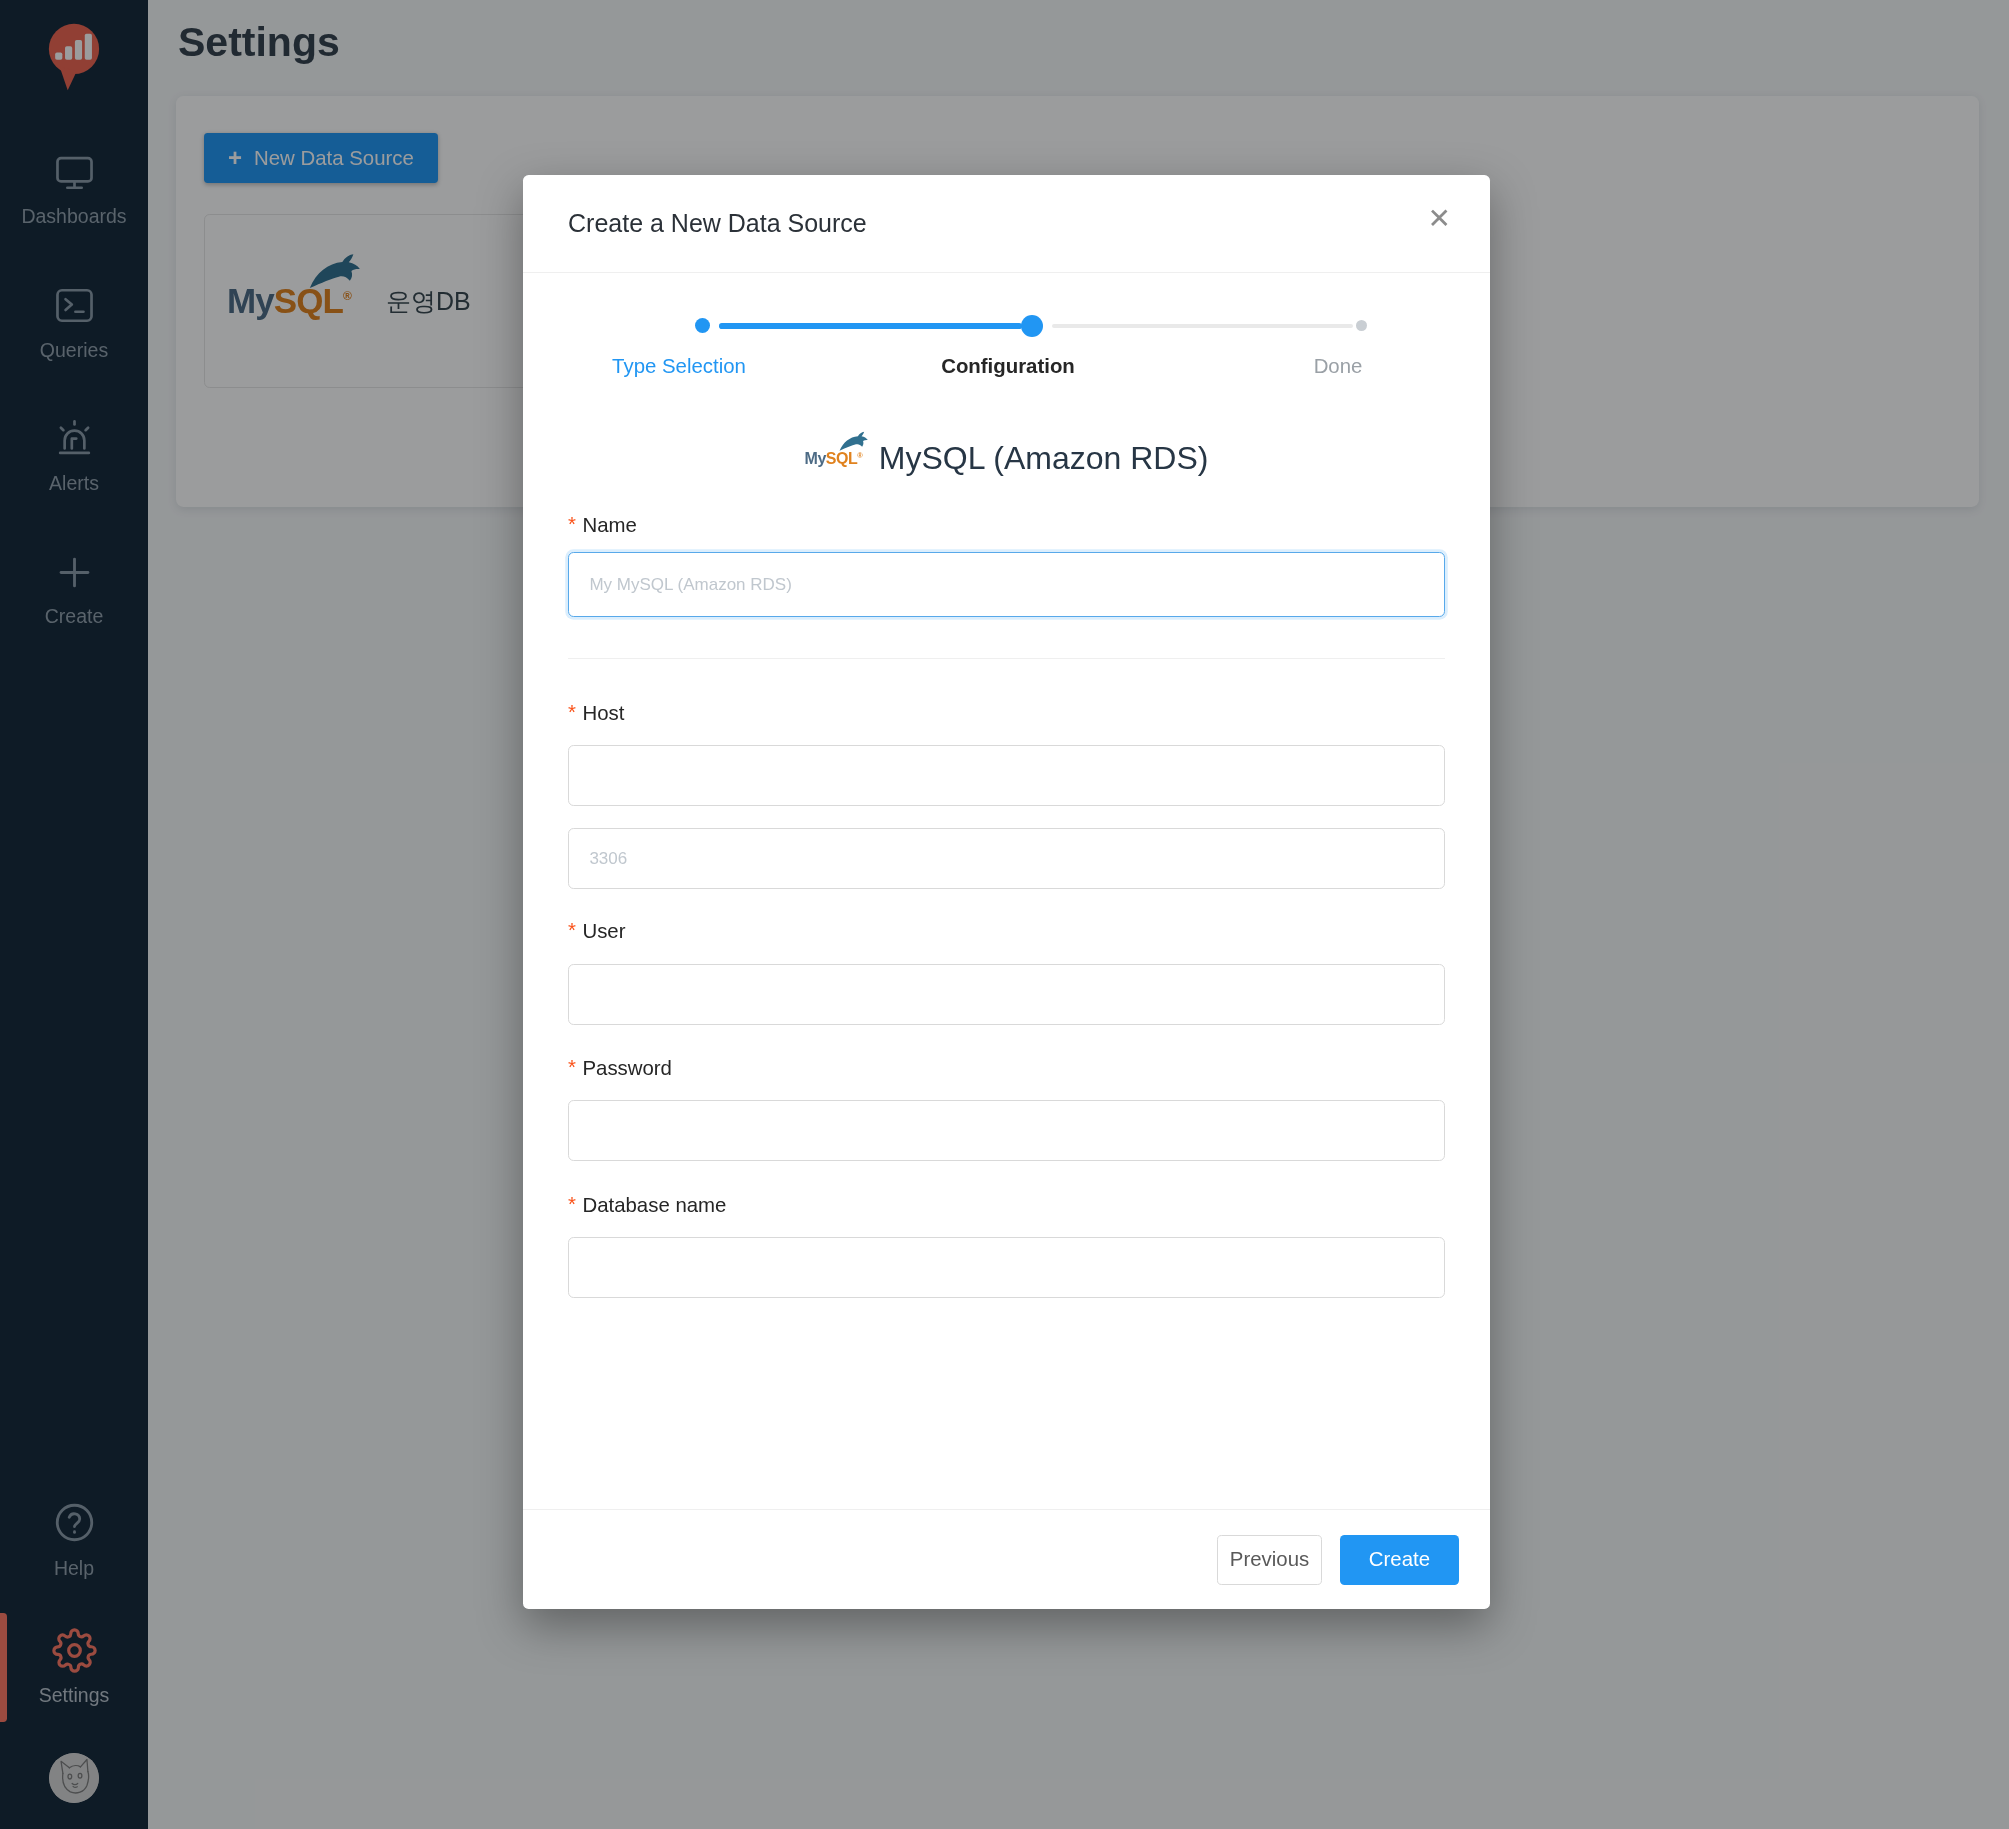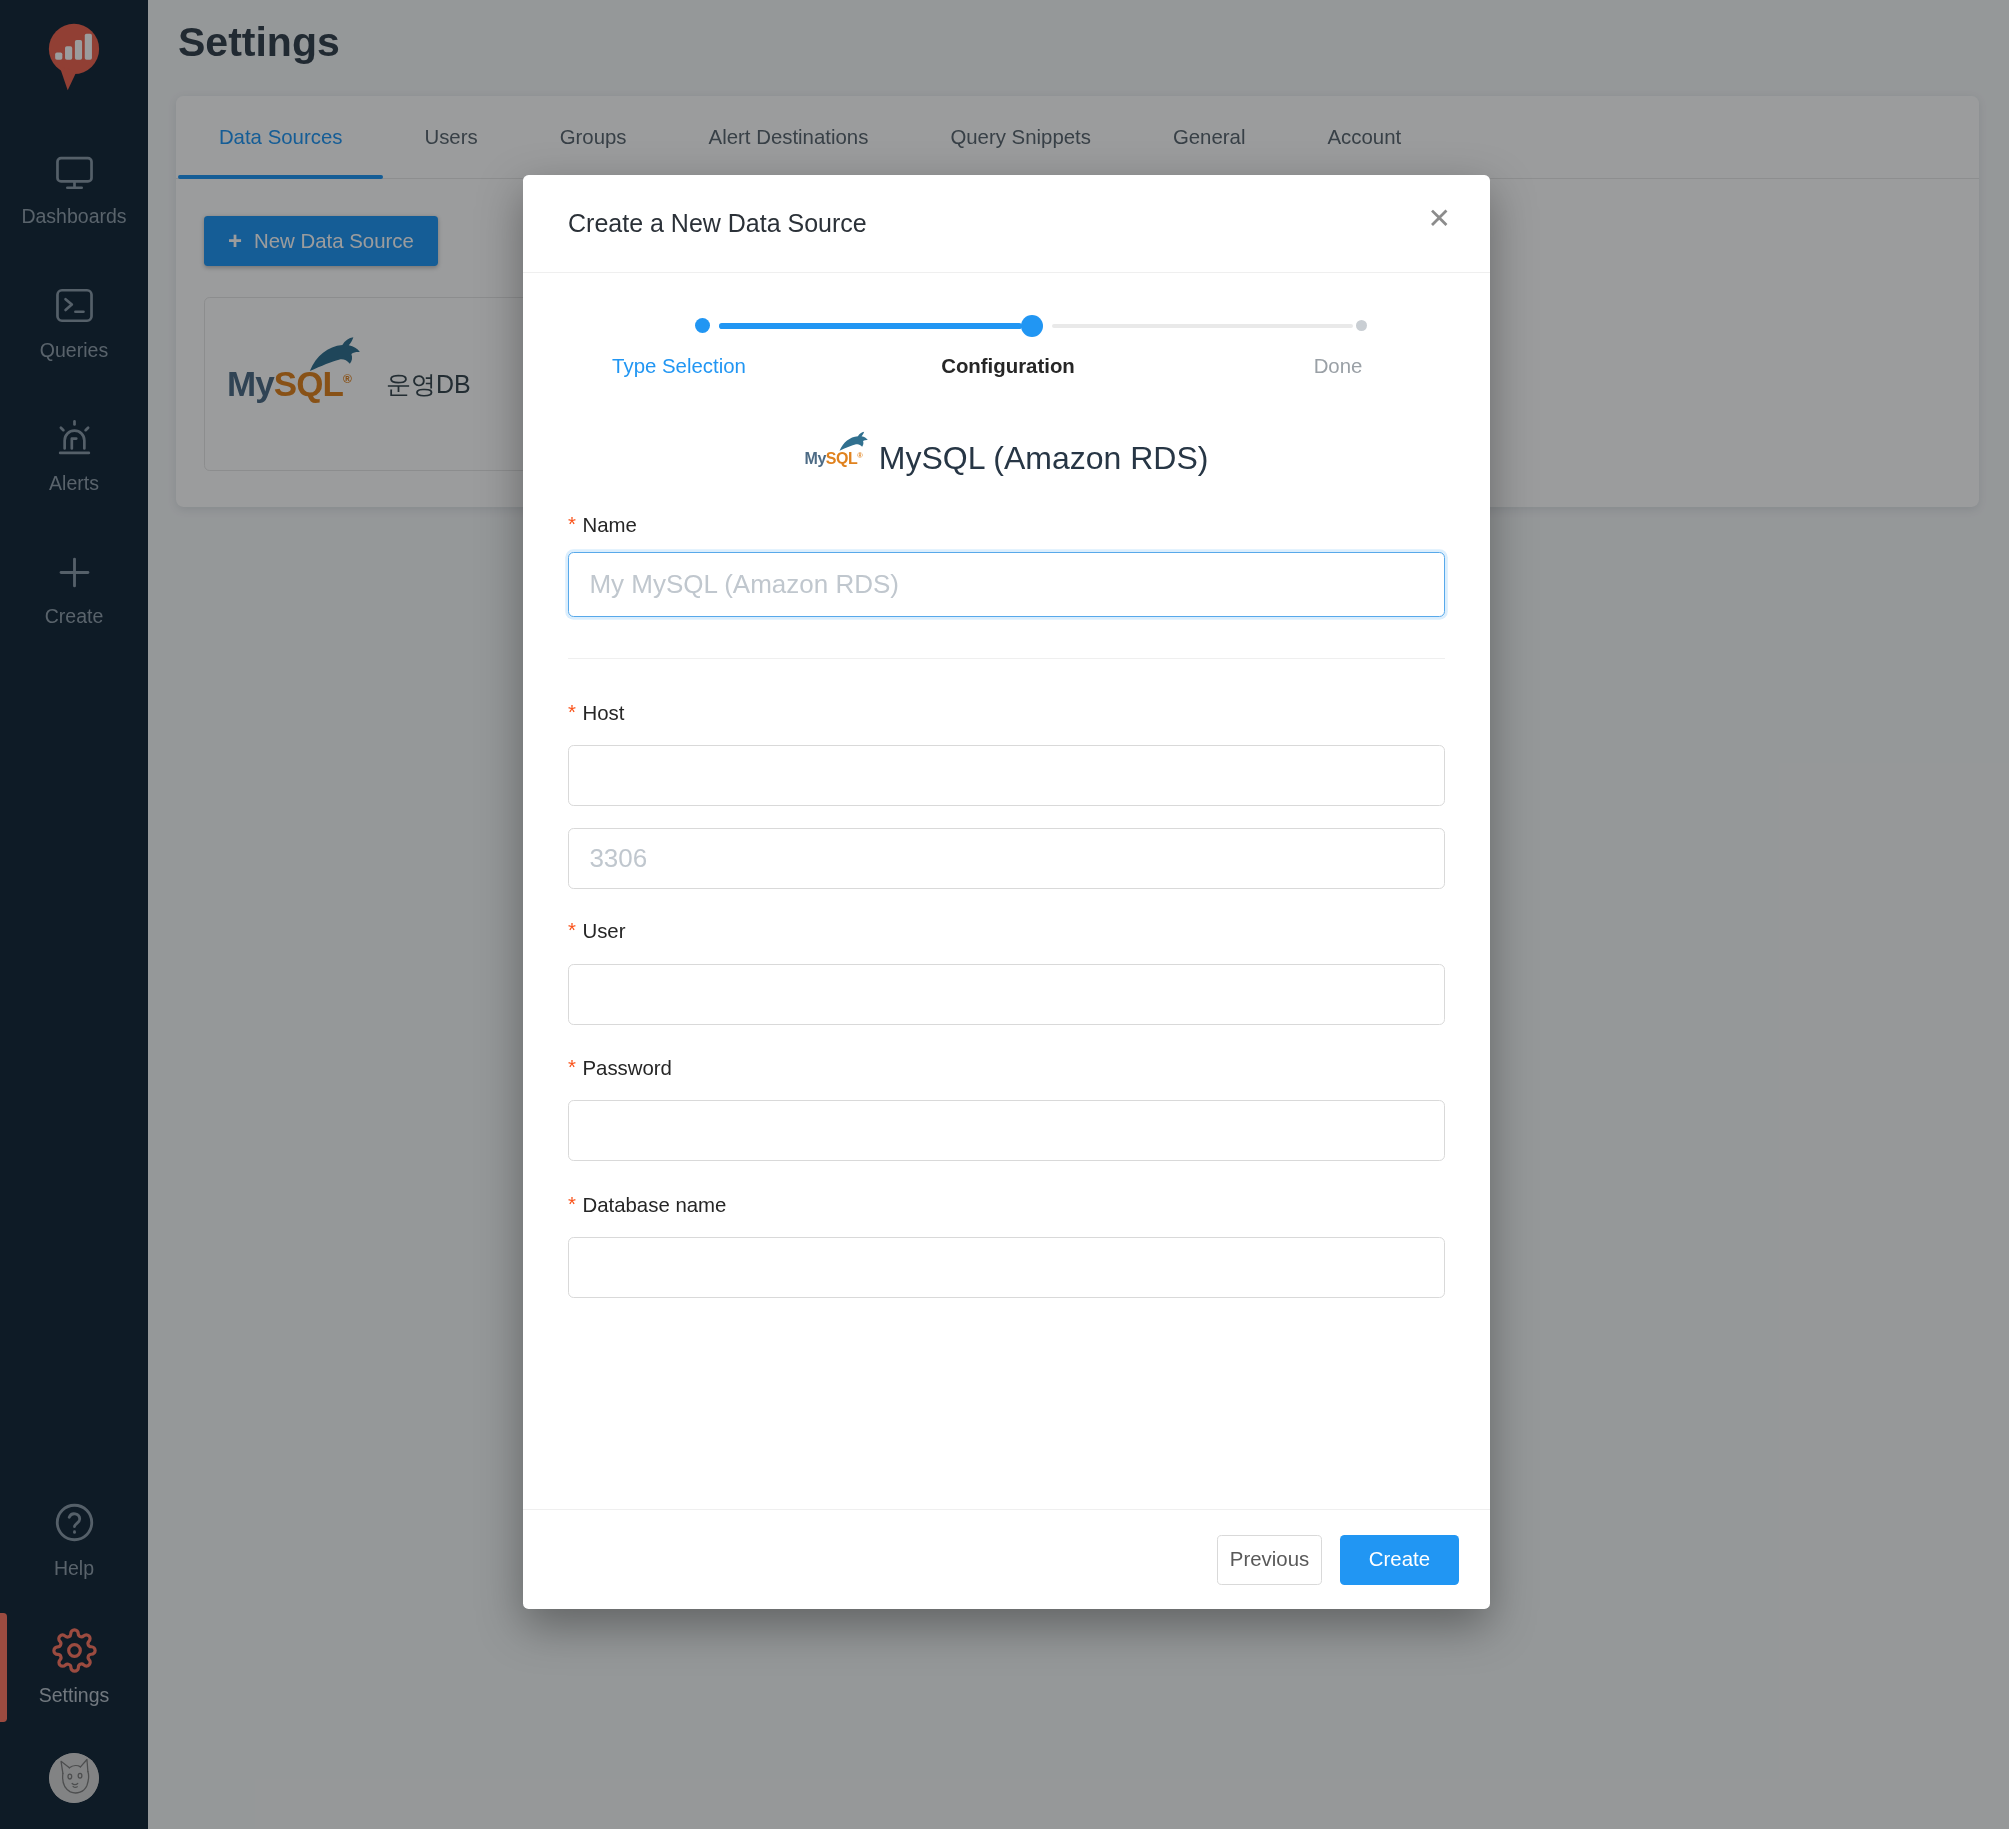--- a/index.html
+++ b/index.html
@@ -77,21 +77,21 @@
   .label-current  { left:301px; color:#262626; font-weight:600; }
   .label-waiting  { left:631px; color:#9aa0a6; }
 
   
   .source-row { height:41px; display:flex; align-items:center; justify-content:center; gap:16.7px; }
   .source-title { font-size:32px; font-weight:500; color:#273645; }
 
   
   .field-label { display:flex; align-items:flex-start; gap:6.5px; font-size:20.4px; color:#262626; font-weight:500; }
   .asterisk { color:#fa541c; font-size:20.4px; position:relative; top:-0.9px; }
-  .f-input { width:100%; height:61px; border:0.9px solid #d9d9d9; border-radius:5.6px; font-size:26px; padding:0 20.4px;
+  .f-input { width:100%; height:61px; border:0.9px solid #d9d9d9; border-radius:5.6px; font-size:17px; padding:0 20.4px;
              color:#a16207; outline:none; background:#fff; font-family:"Liberation Sans", sans-serif; }
   .f-input::placeholder { color:#c0c7ce; }
   .f-input.focused { height:65px; border:1.9px solid #58a9ea; box-shadow:0 0 0 2.8px rgba(33,150,243,0.16); }
   .mt-name-label { margin-top:35px; }
   .mt-name-input { margin-top:15px; }
   .form-divider { margin-top:41px; height:0.9px; background:#efefef; }
   .mt-host-label { margin-top:43px; }
   .mt-input { margin-top:20.4px; }
   .mt-port-label { margin-top:31px; }
   .mt-port-input { margin-top:22px; }
@@ -205,29 +205,20 @@
         </g>
       </svg>
     </div>
   </div>
 </div>
 
 <div class="main">
   <h1 class="page-title">Settings</h1>
 
   <div class="tabs-card">
-    <div class="tabs-row">
-      <div class="tab active">Data Sources</div>
-      <div class="tab">Users</div>
-      <div class="tab">Groups</div>
-      <div class="tab">Alert Destinations</div>
-      <div class="tab">Query Snippets</div>
-      <div class="tab">General</div>
-      <div class="tab">Account</div>
-    </div>
     <div class="card-body">
       <button class="new-ds-btn">
         <span class="plus-glyph">+</span>
         <span>New Data Source</span>
       </button>
 
       <div class="ds-tile">
         <span class="mysql-logo mysql-logo-big">
           <span class="dolphin">
             <svg width="59" height="39" viewBox="0 0 44 30">

